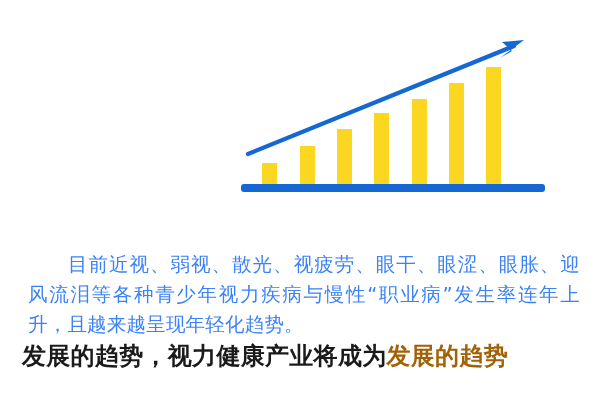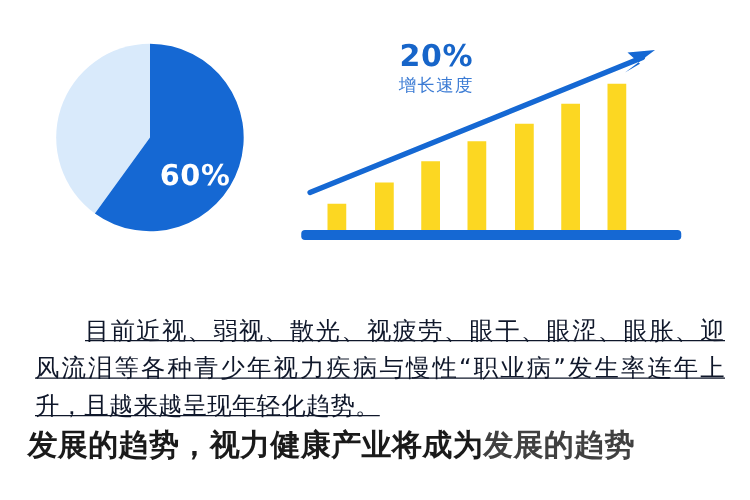--- a/index.html
+++ b/index.html
@@ -81,83 +81,69 @@
   }
 
   
   #body-text {
     position: absolute;
     left: 28px;
     top: 230px;
     width: 552px;
     font-size: 19.5px;
     line-height: 30px;
-    color: #0f172a;
+    color: #3b82f6;
     text-indent: 40px;
     letter-spacing: 0.2px;
     text-align: justify;
-    text-decoration: underline;
   }
 
   
   #headline {
     position: absolute;
     left: 22px;
     top: 340px;
     width: 566px;
     font-size: 24px;
     font-weight: bold;
     color: #1a1a1a;
     letter-spacing: 0.3px;
     white-space: nowrap;
   }
   #headline .hl {
-    color: #404040;
+    color: #a16207;
     font-weight: bold;
     text-shadow:
       0.6px 0 0 #ffffff, -0.6px 0 0 #ffffff,
       0 0.6px 0 #ffffff, 0 -0.6px 0 #ffffff;
   }
 </style>
 </head>
 <body>
 
 <div id="infographic">
 
-  <div id="pie-wrap">
-    <svg id="pie-svg" width="156" height="156" viewBox="0 0 156 156">
-
-      <path fill="#d9eafb" d="M 78 78 L 78 3 A 75 75 0 0 0 33.9 138.7 Z"></path>
-
-      <path fill="#1568d3" d="M 78 78 L 78 3 A 75 75 0 1 1 33.9 138.7 Z"></path>
-    </svg>
-    <div id="pie-label">60%</div>
-  </div>
 
   <div id="bar-chart">
     <svg id="bars-svg" width="330" height="200" viewBox="0 0 330 200">
 
       <g>
         <line x1="16" y1="140" x2="282" y2="32" stroke="#1568d3" stroke-width="4.2" stroke-linecap="round"></line>
         <path d="M 292 26 L 270 28 L 280 37 L 268 44 Z" fill="#1568d3"></path>
       </g>
 
       <rect x="30" y="149" width="15" height="23" fill="#fcd722"></rect>
       <rect x="68" y="132" width="15" height="40" fill="#fcd722"></rect>
       <rect x="105" y="115" width="15" height="57" fill="#fcd722"></rect>
       <rect x="142" y="99" width="15" height="73" fill="#fcd722"></rect>
       <rect x="180" y="85" width="15" height="87" fill="#fcd722"></rect>
       <rect x="217" y="69" width="15" height="103" fill="#fcd722"></rect>
       <rect x="254" y="53" width="15" height="119" fill="#fcd722"></rect>
 
       <rect x="9" y="170" width="304" height="8" rx="3" fill="#1568d3"></rect>
     </svg>
 
-    <div id="growth-callout">
-      <span id="growth-pct">20%</span>
-      <span id="growth-sub">增长速度</span>
-    </div>
   </div>
 </div>
 
 <p id="body-text">目前近视、弱视、散光、视疲劳、眼干、眼涩、眼胀、迎风流泪等各种青少年视力疾病与慢性“职业病”发生率连年上升，且越来越呈现年轻化趋势。</p>
 
 <div id="headline"><span>发展的趋势，视力健康产业将成为</span><span class="hl">发展的趋势</span></div>
 
 </body></html>

